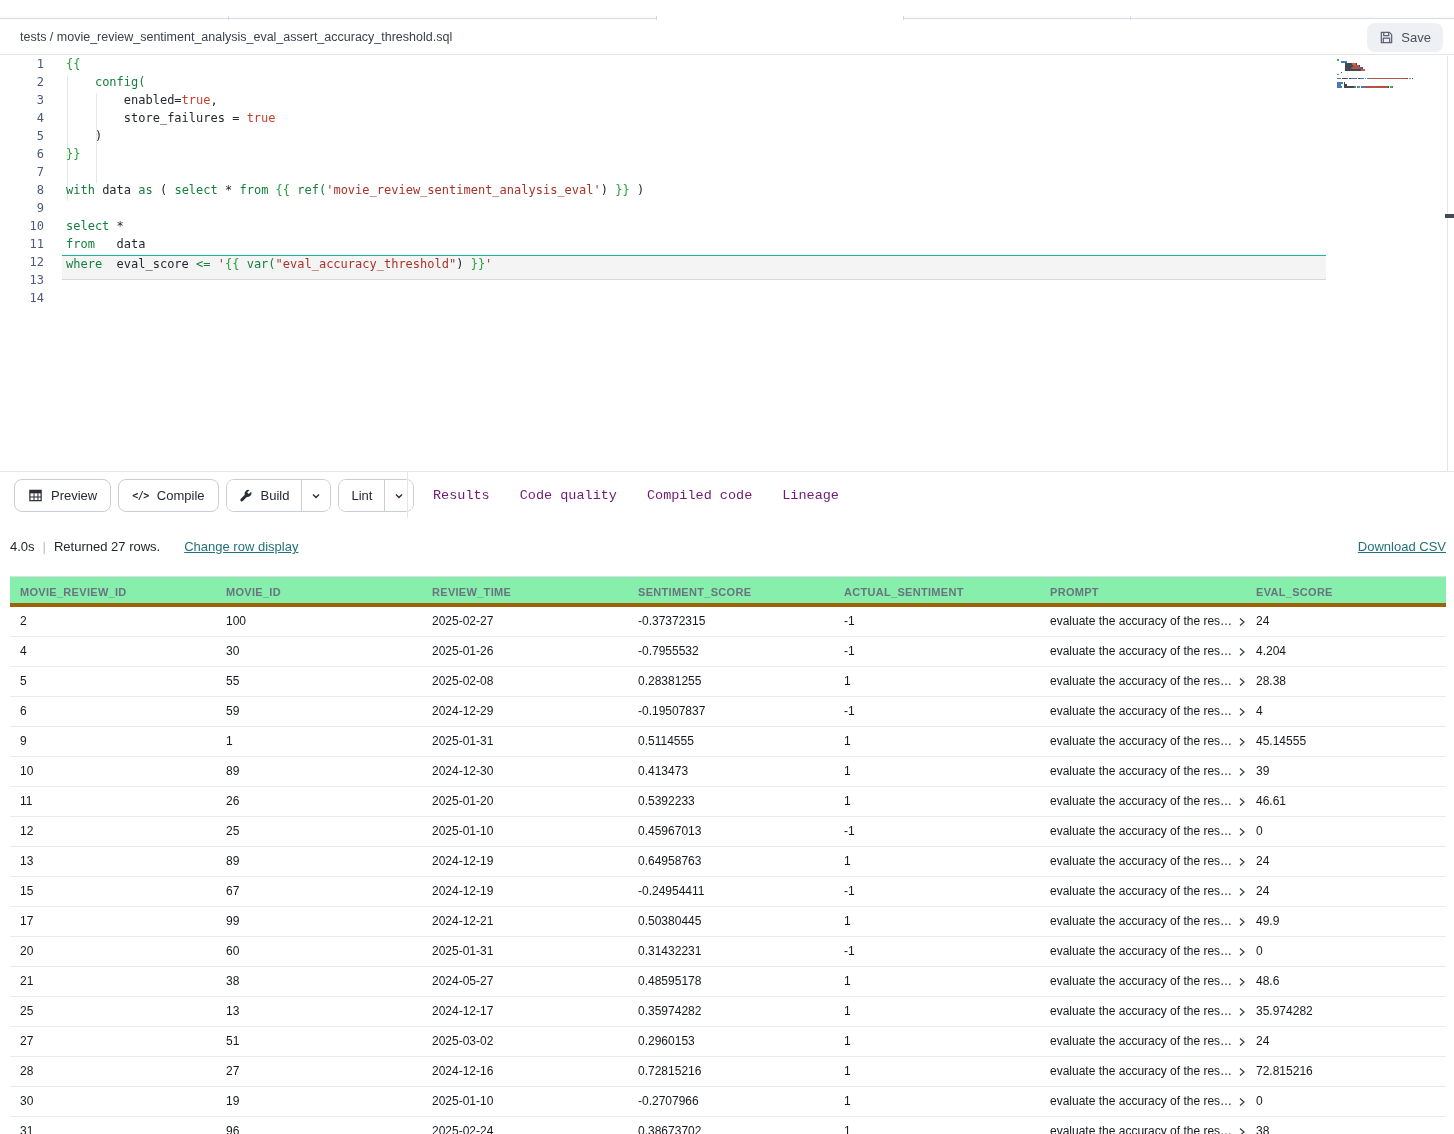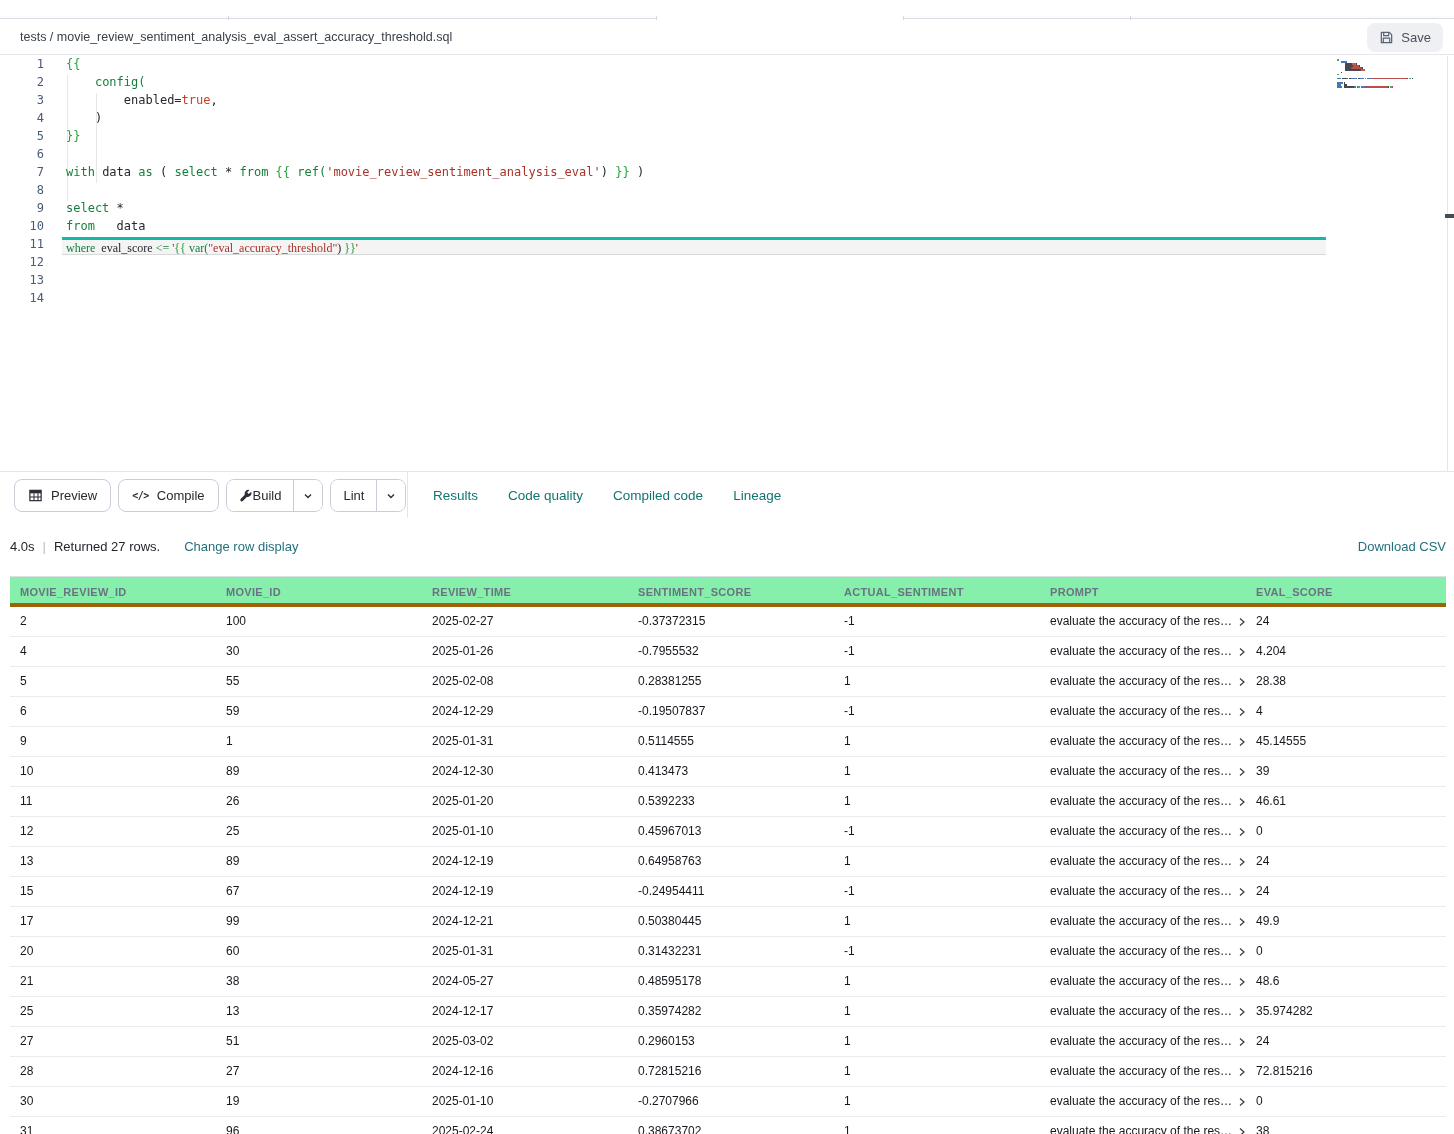--- a/index.html
+++ b/index.html
@@ -21,52 +21,52 @@
     border-radius:8px; font-size:13px; color:#4a515c; cursor:pointer; font-family:inherit;
   }
   
   .editor { position:absolute; top:40px; left:0; right:0; height:415px; background:#fff; }
   .gutter { position:absolute; left:0; top:1px; width:44px; }
   .gutter .ln { height:18px; line-height:18px; text-align:right; font:12px "DejaVu Sans Mono", monospace; color:#4a5a78; }
   .code { position:absolute; left:66px; top:1px; right:120px; }
   .code .cl { height:18px; line-height:18px; font:12px "DejaVu Sans Mono", monospace; white-space:pre; color:#24292f; position:relative; }
   .code .cl.current {
     width:1264px; margin-left:-4px; padding-left:4px; background:#f4f4f4;
-    border-top:3px solid #14b8a6; border-bottom:1px solid #d8d8d8; height:18px; line-height:16px;font-family:Liberation Serif, serif;
+    border-top:1px solid #14b8a6; border-bottom:1px solid #d8d8d8; height:25px; line-height:16px;
   }
   .tok-plain { color:#24292f; } .tok-blue { color:#15803d; } .tok-green { color:#23a13c; }
   .tok-red { color:#c8402e; } .tok-string { color:#a93328; } .tok-navy { color:#27409e; }
   .indent-guide { position:absolute; width:1px; background:#e7e7e7; }
   .minimap { position:absolute; left:1337px; top:3px; width:106px; }
   .minimap .mrow { height:2.1px; position:relative; }
   .minimap .mbar { position:absolute; top:0; height:1.5px; opacity:.85; }
   .editor-right-line { position:absolute; left:1447px; top:0; bottom:0; width:1px; background:#e4e4e6; }
   .ruler-mark { position:absolute; left:1445px; top:158px; width:9px; height:4px; background:#454b53; }
   
   .toolbar { position:absolute; top:455px; left:0; right:0; height:47px; border-top:1px solid #e4e6ea; background:#fff; }
   .toolbar .left-border { position:absolute; left:0; top:46px; width:407px; height:1px; background:#e4e6ea; }
   .toolbar .vdiv { position:absolute; left:407px; top:0; width:1px; height:47px; background:#e4e6ea; }
   .btn-row { position:absolute; left:14px; top:7px; display:flex; gap:7px; }
   .tb-btn {
     display:inline-flex; align-items:center; gap:8px; height:33px; padding:0 13px;
     border:1px solid #c9cdd5; border-radius:8px; background:#fff; font-size:13px; color:#262a31;
     cursor:pointer; font-family:inherit;
   }
   .split { display:inline-flex; border:1px solid #c9cdd5; border-radius:8px; overflow:hidden; height:33px; background:#fff; }
-  .split .main { display:inline-flex; align-items:center; padding:0 12px; font-size:13px; color:#262a31; cursor:pointer; background:#fff; border:none; font-family:inherit; }
+  .split .main { display:inline-flex; align-items:center; gap:8px; padding:0 12px; font-size:13px; color:#262a31; cursor:pointer; background:#fff; border:none; font-family:inherit; }
   .split .caret { display:inline-flex; align-items:center; justify-content:center; width:29px; border-left:1px solid #c9cdd5; cursor:pointer; background:#fff; border-top:none; border-bottom:none; border-right:none; }
   .code-glyph { font:bold 10px "DejaVu Sans Mono", monospace; color:#2a2f36; letter-spacing:-0.5px; }
   .tabs { position:absolute; left:418px; top:0; height:47px; display:flex; }
-  .tab { position:relative; display:flex; align-items:center; padding:0 15px; font-size:13.5px; color:#0f766e; cursor:pointer; }
+  .tab { position:relative; display:flex; align-items:center; padding:0 15px; font-size:13.5px; color:#701a75; cursor:pointer;font-family:Liberation Mono, monospace; }
   .tab.active::after { content:""; position:absolute; left:0; right:0; bottom:-2px; height:3px; background:#4d545d; }
   
   .status-row { position:absolute; top:502px; left:0; right:0; height:58px; background:#fff; }
   .status-left { position:absolute; left:10px; top:21px; font-size:13px; color:#22262c; display:flex; align-items:center; }
   .status-left .pipe { color:#b7bcc4; margin:0 8px; }
-  .teal-link { color:#23707b; cursor:pointer; font-size:13px; }
+  .teal-link { color:#23707b; cursor:pointer; font-size:13px;text-decoration:underline; }
   .change-link { margin-left:24px; }
   .download-link { position:absolute; right:8px; top:21px; }
   
   .rtable { position:absolute; top:560px; left:10px; width:1436px; bottom:0; border-top:1px solid #dcdfe4; overflow:hidden; background:#fff; }
   .thead { display:grid; grid-template-columns:206px 206px 206px 206px 206px 206px minmax(0,1fr); height:30px; background:#86efac; border-bottom:4px solid #a16207; }
   .th { padding-left:10px; line-height:30px; font-size:11px; font-weight:bold; color:#6a7380; letter-spacing:.3px; white-space:nowrap; overflow:hidden; }
   .trow { display:grid; grid-template-columns:206px 206px 206px 206px 206px 206px minmax(0,1fr); height:30px; border-bottom:1px solid #e9ebee; background:#fff; }
   .td { padding-left:10px; line-height:29px; font-size:12px; color:#15181d; white-space:nowrap; overflow:hidden; }
   .td.prompt { display:flex; align-items:center; gap:6px; }
   .td.prompt svg { flex:0 0 auto; margin-top:1px; }
@@ -116,20 +116,21 @@
         <div class="ln">12</div>
         <div class="ln">13</div>
         <div class="ln">14</div>
       </div>
     <div class="indent-guide" style="left:67px; top:19px; height:126px;"></div>
     <div class="indent-guide" style="left:96px; top:37px; height:90px;"></div>
     <div class="code" id="code-lines">
         <div class="cl"><span class="tok-green">{{</span></div>
         <div class="cl"><span class="tok-plain">    </span><span class="tok-blue">config(</span></div>
         <div class="cl"><span class="tok-plain">        enabled=</span><span class="tok-red">true</span><span class="tok-plain">,</span></div>
+        <div class="cl"><span class="tok-plain">        store_failures = </span><span class="tok-red">true</span></div>
         <div class="cl"><span class="tok-plain">    )</span></div>
         <div class="cl"><span class="tok-green">}}</span></div>
         <div class="cl"></div>
         <div class="cl"><span class="tok-blue">with</span><span class="tok-plain"> data </span><span class="tok-blue">as</span><span class="tok-plain"> ( </span><span class="tok-blue">select</span><span class="tok-plain"> * </span><span class="tok-blue">from</span><span class="tok-plain"> </span><span class="tok-green">{{</span><span class="tok-plain"> </span><span class="tok-blue">ref(</span><span class="tok-string">'movie_review_sentiment_analysis_eval'</span><span class="tok-plain">)</span><span class="tok-plain"> </span><span class="tok-green">}}</span><span class="tok-plain"> )</span></div>
         <div class="cl"></div>
         <div class="cl"><span class="tok-blue">select</span><span class="tok-plain"> *</span></div>
         <div class="cl"><span class="tok-blue">from</span><span class="tok-plain">   data</span></div>
         <div class="cl current"><span class="tok-blue">where</span><span class="tok-plain">  eval_score </span><span class="tok-blue">&lt;=</span><span class="tok-plain"> </span><span class="tok-string">'</span><span class="tok-green">{{</span><span class="tok-plain"> </span><span class="tok-blue">var(</span><span class="tok-string">"eval_accuracy_threshold"</span><span class="tok-plain">)</span><span class="tok-plain"> </span><span class="tok-green">}}</span><span class="tok-string">'</span></div>
       </div>
     <div class="minimap" id="minimap">

